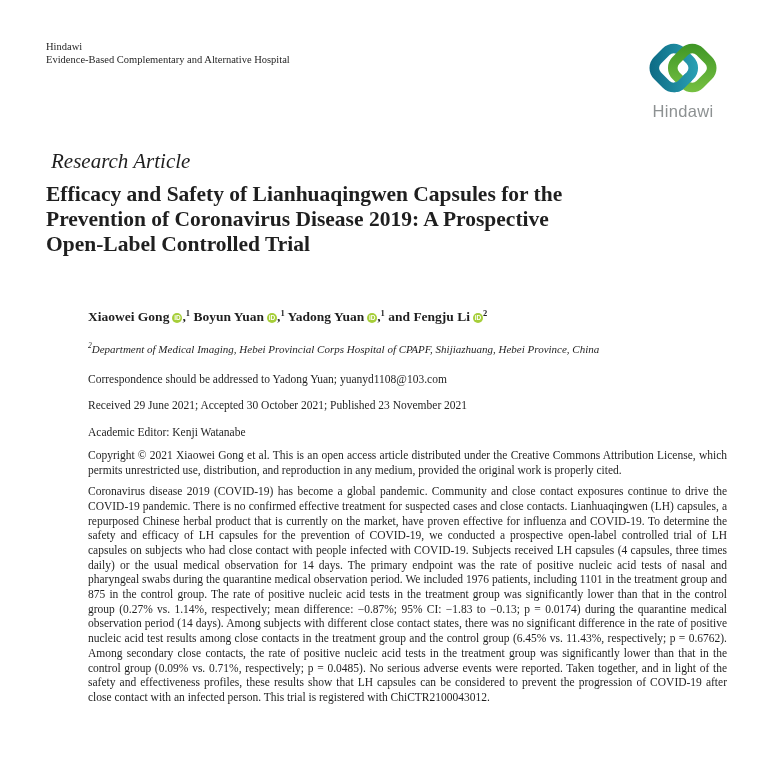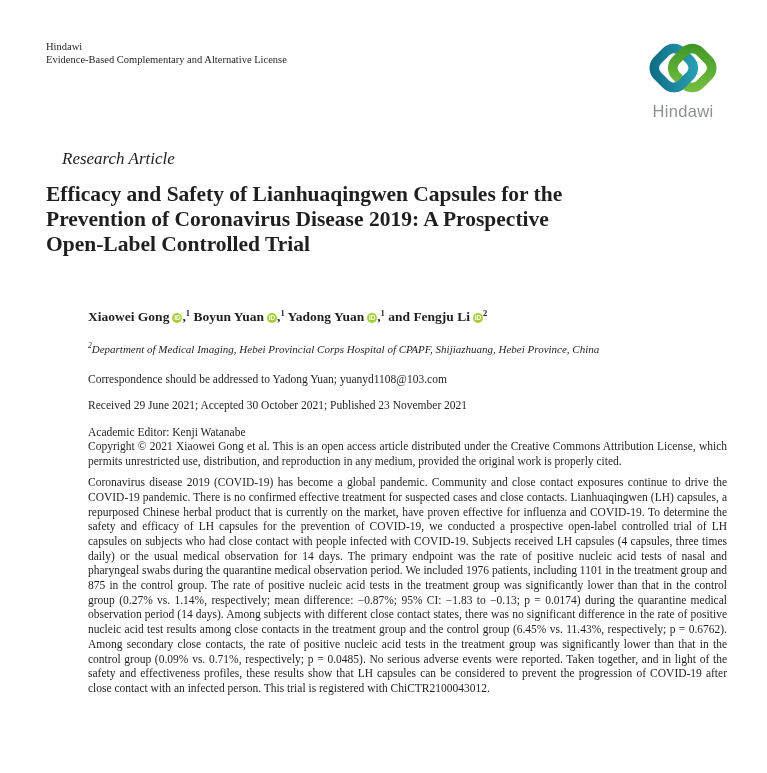--- a/index.html
+++ b/index.html
@@ -10,52 +10,52 @@
   
   .pub-info { position:absolute; left:46px; top:40px; font-size:10.5px; line-height:13px; }
   .pub-info div { white-space:nowrap; }
   
   .logo-block { position:absolute; left:642px; top:37px; width:82px; text-align:center; }
   .logo-wordmark {
     font-family:"Liberation Sans", sans-serif; font-size:16.5px; color:#8d9192;
     margin-top:-1px; letter-spacing:0.3px;
   }
   
-  .article-type { position:absolute; left:62px; top:149px; font-style:italic; font-size:17px; }
+  .article-type { position:absolute; left:51px; top:149px; font-style:italic; font-size:21px; }
   .article-title {
     position:absolute; left:46px; top:182px; width:645px;
     font-weight:bold; font-size:21.5px; line-height:25px; white-space:pre-line;
   }
   
   .main { position:absolute; left:88px; top:304px; width:639px; font-size:11.5px; line-height:14.5px; }
   .authors { font-size:13.5px; font-weight:bold; line-height:17px; margin-bottom:14px; white-space:nowrap; }
   .authors sup { font-size:8.5px; }
   .orcid-icon {
     display:inline-block; width:10px; height:10px; border-radius:50%;
     background:#a6ce39; color:#ffffff; font-family:"Liberation Sans", sans-serif;
     font-size:6.5px; font-weight:bold; text-align:center; line-height:10px;
     vertical-align:1px; margin-left:3px; font-style:normal;
   }
   .affiliations { font-style:italic; font-size:11px; line-height:13.5px; margin-bottom:16px; }
   .affiliation sup { font-size:7.5px; font-style:italic; }
   .affiliation .aff-text { white-space:pre-line; }
   .correspondence { margin-bottom:12px; }
   .history { margin-bottom:12px; }
-  .editor { }
+  .editor { margin-bottom:9px; }
   .copyright { text-align:justify; margin-bottom:7px; line-height:14.5px; }
   .abstract { text-align:justify; line-height:14.7px; }
 </style>
 </head>
 <body>
 
 <div class="page">
 
   <div class="pub-info">
     <div>Hindawi</div>
-    <div>Evidence-Based Complementary and Alternative License</div>
+    <div>Evidence-Based Complementary and Alternative Hospital</div>
   </div>
 
   <div class="logo-block">
     <svg width="80" height="62" viewBox="-2 -1 104 80" xmlns="http://www.w3.org/2000/svg">
       <defs>
         <linearGradient id="lgBlue" x1="0" y1="1" x2="1" y2="0">
           <stop offset="0" stop-color="#0d6b85"></stop>
           <stop offset="1" stop-color="#2aa0b3"></stop>
         </linearGradient>
         <linearGradient id="lgGreen" x1="0" y1="0" x2="1" y2="1">

